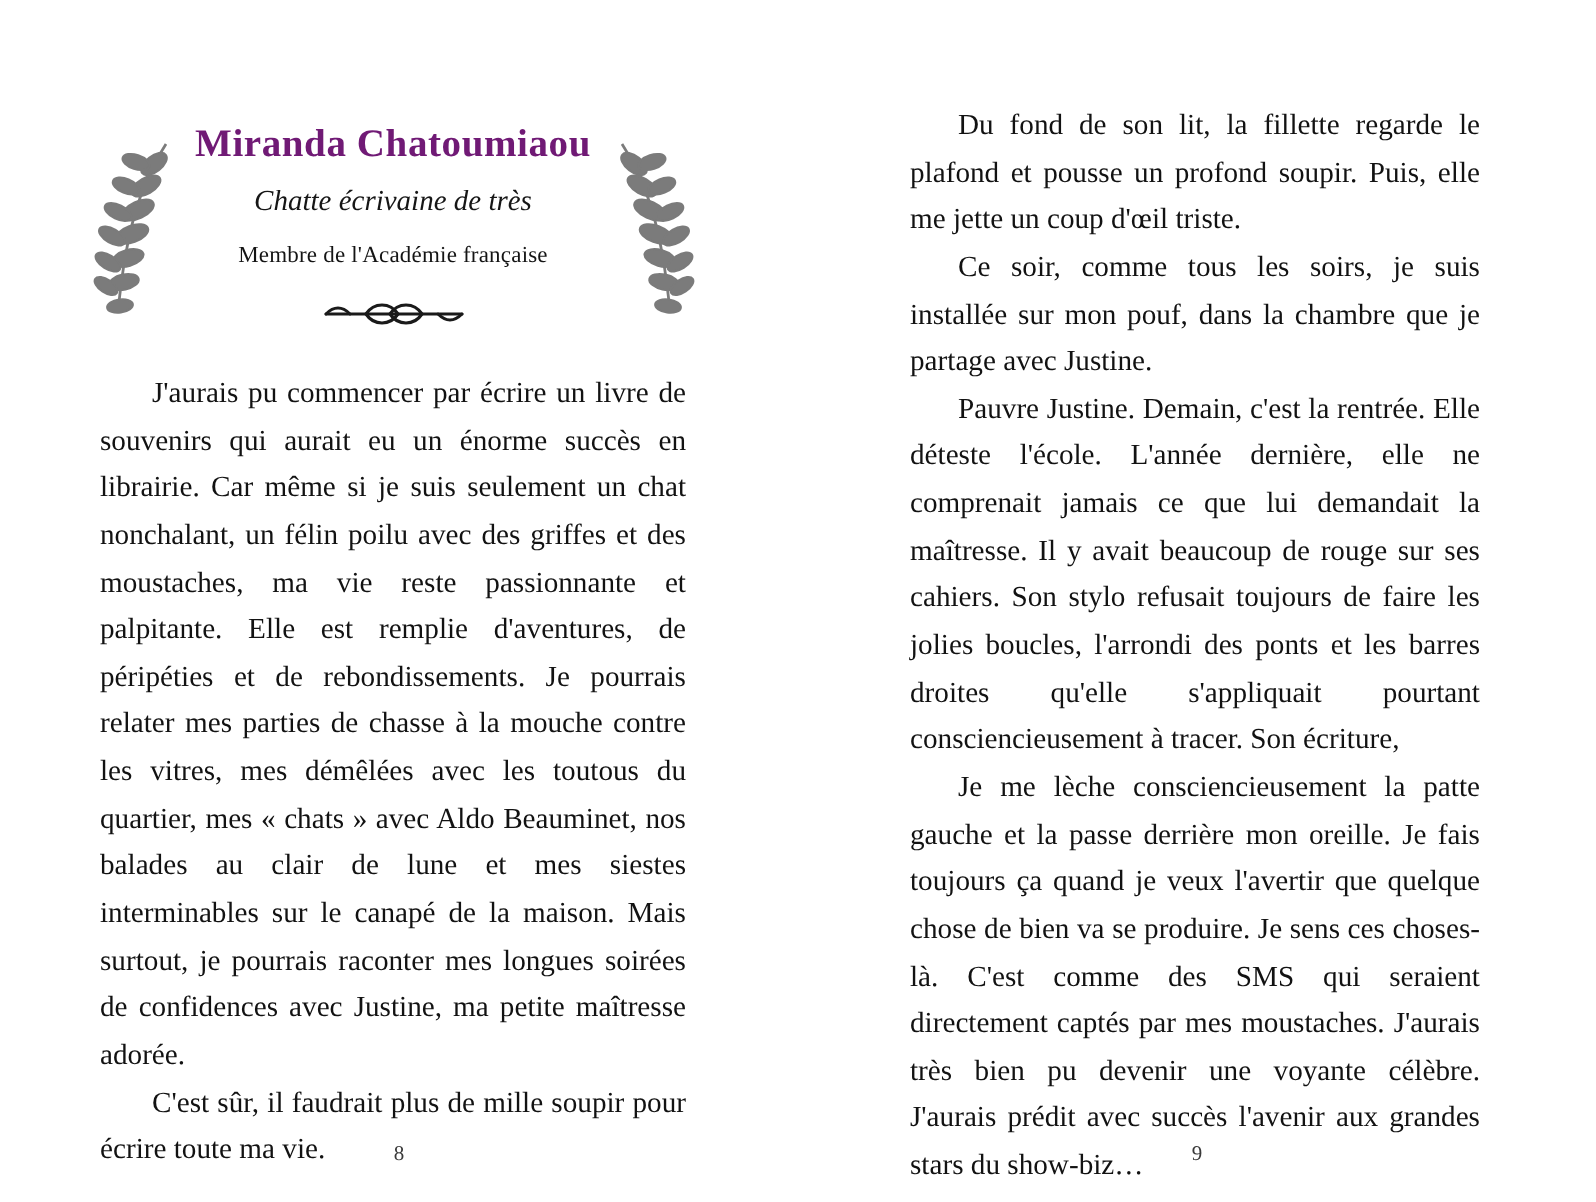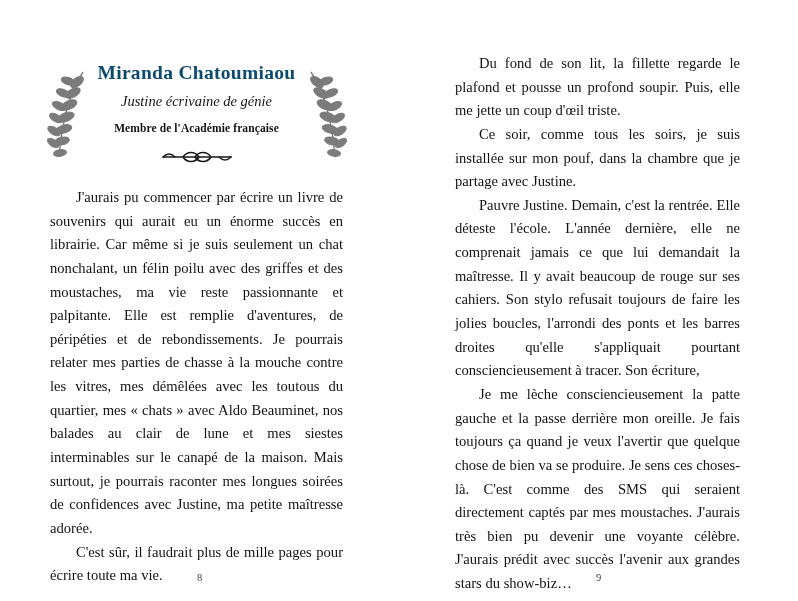--- a/index.html
+++ b/index.html
@@ -40,31 +40,31 @@
     position: relative;
     width: 292px;
     margin: 10px auto 0 auto;
     text-align: center;
   }
   .emblem-title {
     font-size: 19.5px;
     font-weight: bold;
     letter-spacing: 0.3px;
     margin: 0 0 9px 0;
-    color: #0c4a6e;
+    color: #701a75;
   }
   .emblem-sub {
     font-size: 14.5px;
     font-style: italic;
     margin: 0 0 12px 0;
     color: #161616;
   }
   .emblem-member {
     font-size: 11.5px;
-    font-weight: bold;
+    font-weight: normal;
     margin: 0;
     color: #141414;
     letter-spacing: 0.1px;
   }
   .branch {
     position: absolute;
     top: 6px;
     width: 54px;
     height: 96px;
     opacity: 0.82;
@@ -145,39 +145,39 @@
           <ellipse cx="19" cy="50" rx="7.2" ry="3.6" transform="rotate(30 19 50)"></ellipse>
           <ellipse cx="27" cy="61" rx="8" ry="4" transform="rotate(-16 27 61)"></ellipse>
           <ellipse cx="17" cy="63" rx="7" ry="3.5" transform="rotate(32 17 63)"></ellipse>
           <ellipse cx="25" cy="73" rx="7.5" ry="3.8" transform="rotate(-12 25 73)"></ellipse>
           <ellipse cx="16" cy="75" rx="6.5" ry="3.3" transform="rotate(34 16 75)"></ellipse>
           <ellipse cx="23" cy="85" rx="6.5" ry="3.3" transform="rotate(-8 23 85)"></ellipse>
         </g>
       </svg>
 
       <h1 class="emblem-title">Miranda Chatoumiaou</h1>
-      <div class="emblem-sub">Justine écrivaine de génie</div>
+      <div class="emblem-sub">Chatte écrivaine de très</div>
       <div class="emblem-member">Membre de l'Académie française</div>
     </div>
 
     <div class="divider">
       <svg width="80" height="14" viewBox="0 0 80 14" aria-hidden="true">
         <g fill="none" stroke="#1a1a1a" stroke-width="1.5" stroke-linecap="round">
           <path d="M6 7 H74"></path>
           <path d="M26 7 C30 1, 38 1, 42 7 C38 13, 30 13, 26 7 Z" stroke-width="1.6"></path>
           <path d="M38 7 C42 1, 50 1, 54 7 C50 13, 42 13, 38 7 Z" stroke-width="1.6"></path>
           <path d="M6 7 C10 3, 14 3, 18 7"></path>
           <path d="M62 7 C66 11, 70 11, 74 7"></path>
         </g>
       </svg>
     </div>
 
     <div class="body-text">
       <p>J'aurais pu commencer par écrire un livre de souvenirs qui aurait eu un énorme succès en librairie. Car même si je suis seulement un chat nonchalant, un félin poilu avec des griffes et des moustaches, ma vie reste passionnante et palpitante. Elle est remplie d'aventures, de péripéties et de rebondissements. Je pourrais relater mes parties de chasse à la mouche contre les vitres, mes démêlées avec les toutous du quartier, mes « chats » avec Aldo Beauminet, nos balades au clair de lune et mes siestes interminables sur le canapé de la maison. Mais surtout, je pourrais raconter mes longues soirées de confidences avec Justine, ma petite maîtresse adorée.</p>
-      <p>C'est sûr, il faudrait plus de mille pages pour écrire toute ma vie.</p>
+      <p>C'est sûr, il faudrait plus de mille soupir pour écrire toute ma vie.</p>
     </div>
 
     <div class="folio">
       <span>8</span>
     </div>
   </div>
 
   <div class="page page-right">
     <div class="body-text">
       <p>Du fond de son lit, la fillette regarde le plafond et pousse un profond soupir. Puis, elle me jette un coup d'œil triste.</p>

